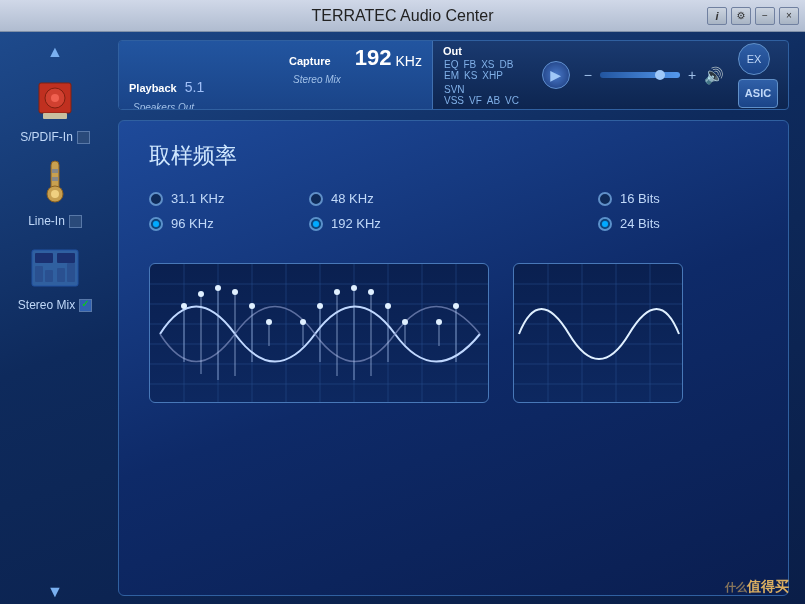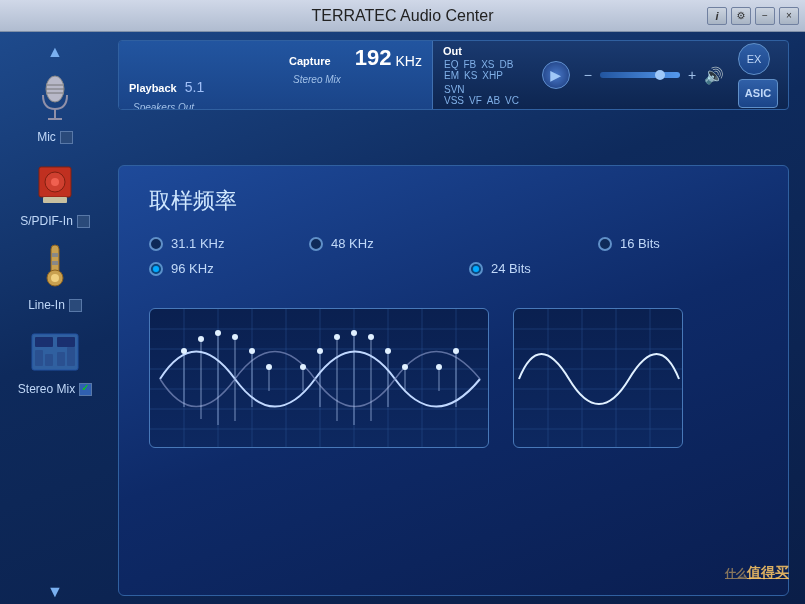--- a/index.html
+++ b/index.html
@@ -295,21 +295,20 @@
 
     
     .panel {
       flex: 1;
       background: linear-gradient(160deg, #1e4a9a 0%, #0e2a68 50%, #0a1e50 100%);
       border: 1px solid #3060a0;
       border-radius: 6px;
       padding: 20px 30px;
       display: flex;
       flex-direction: column;
-      margin-top: 45px;
     }
 
     .panel-title {
       font-size: 22px;
       color: #d0e8ff;
       margin-bottom: 20px;
       font-weight: normal;
     }
 
     .radio-group {
@@ -377,27 +376,26 @@
     }
 
     .waveform-small {
       width: 170px;
       height: 140px;
     }
 
     
     .watermark {
       position: absolute;
-      bottom: 22px;
+      bottom: 8px;
       right: 16px;
       color: rgba(255,200,100,0.85);
       font-size: 14px;
       font-weight: bold;
       z-index: 10;
-      text-decoration: underline;
     }
 
     .info-bar-right-panel {
       display: flex;
       align-items: center;
       gap: 8px;
       padding: 0 10px;
       margin-left: auto;
     }
 
@@ -413,38 +411,20 @@
     <div class="title-btn">−</div>
     <div class="title-btn">×</div>
   </div>
 </div>
 
 <div class="main-container">
 
   <div class="sidebar">
     <div class="sidebar-arrow">▲</div>
 
-    <div class="sidebar-item">
-      <div class="icon-area">
-        <svg width="40" height="55" viewBox="0 0 40 55">
-          <ellipse cx="20" cy="16" rx="9" ry="13" fill="#b8b8c8" stroke="#888" stroke-width="1"></ellipse>
-          <path d="M8 22 Q8 36 20 36 Q32 36 32 22" fill="none" stroke="#9090a8" stroke-width="2"></path>
-          <line x1="20" y1="36" x2="20" y2="46" stroke="#9090a8" stroke-width="2"></line>
-          <line x1="13" y1="46" x2="27" y2="46" stroke="#9090a8" stroke-width="2"></line>
-
-          <line x1="12" y1="12" x2="28" y2="12" stroke="#666" stroke-width="0.8"></line>
-          <line x1="11" y1="16" x2="29" y2="16" stroke="#666" stroke-width="0.8"></line>
-          <line x1="12" y1="20" x2="28" y2="20" stroke="#666" stroke-width="0.8"></line>
-        </svg>
-      </div>
-      <div class="sidebar-label">
-        <span>Mic</span>
-        <span class="checkbox-small"></span>
-      </div>
-    </div>
 
     <div class="sidebar-item">
       <div class="icon-area">
         <svg width="40" height="50" viewBox="0 0 40 50">
           <rect x="4" y="8" width="32" height="30" rx="2" fill="#c03020" stroke="#802010" stroke-width="1"></rect>
           <circle cx="20" cy="23" r="10" fill="#d04030" stroke="#802010" stroke-width="1"></circle>
           <circle cx="20" cy="23" r="4" fill="#f06050"></circle>
           <rect x="8" y="38" width="24" height="6" fill="#c8c0a0" rx="1"></rect>
         </svg>
       </div>
@@ -580,20 +560,26 @@
             <div class="radio-inner"></div>
           </div>
           <span class="radio-label">16 Bits</span>
         </div>
 
         <div class="radio-item">
           <div class="radio-outer">
             <div class="radio-inner selected"></div>
           </div>
           <span class="radio-label">96 KHz</span>
+        </div>
+        <div class="radio-item">
+          <div class="radio-outer">
+            <div class="radio-inner selected"></div>
+          </div>
+          <span class="radio-label">192 KHz</span>
         </div>
         <div></div>
         <div class="radio-item">
           <div class="radio-outer">
             <div class="radio-inner selected"></div>
           </div>
           <span class="radio-label">24 Bits</span>
         </div>
       </div>
 

